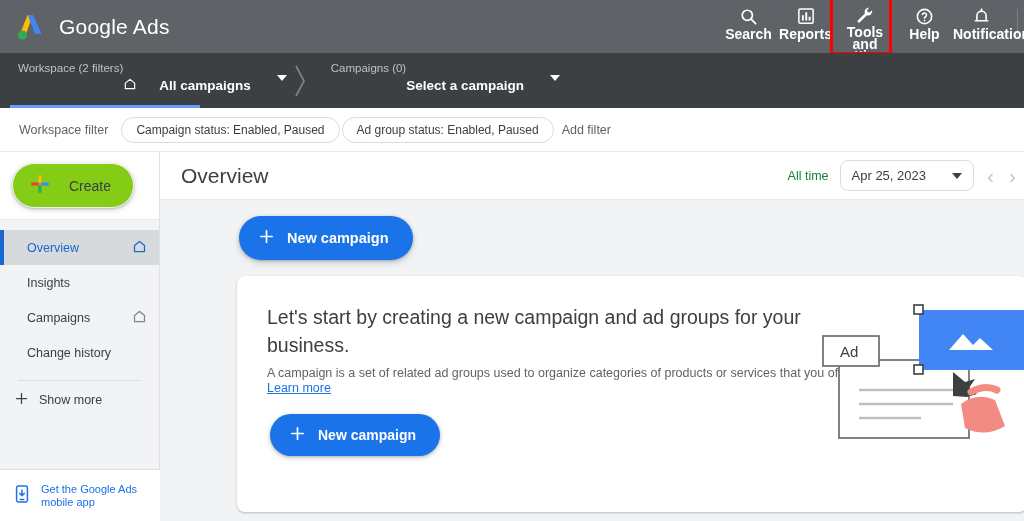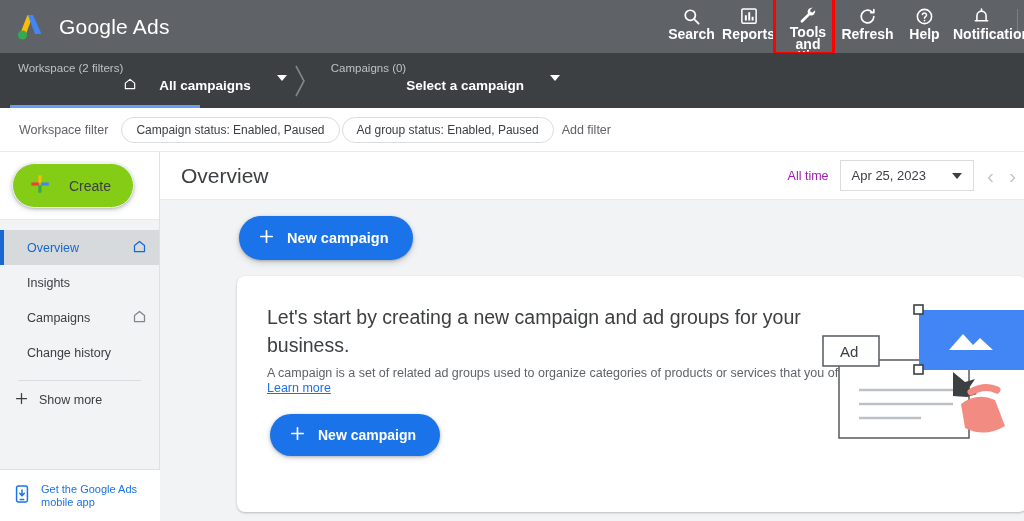--- a/index.html
+++ b/index.html
@@ -131,23 +131,23 @@
   }
 
   
   .page-head {
     position: absolute; left: 160px; top: 152px; width: 864px; height: 48px;
     background: #ffffff; border-bottom: 1px solid #e8eaed;
     display: flex; align-items: center; padding: 0 6px 0 21px;
   }
   .page-title { font-size: 21px; color: #3c4043; font-weight: 400; }
   .date-zone { margin-left: auto; display: flex; align-items: center; gap: 11px; }
-  .alltime { font-size: 12.5px; color: #a21caf; }
+  .alltime { font-size: 12.5px; color: #15803d; }
   .date-picker {
-    border: 1px solid #dadce0; border-radius: 0; height: 31px;
+    border: 1px solid #dadce0; border-radius: 8px; height: 31px;
     display: flex; align-items: center; gap: 26px; padding: 0 11px;
     font-size: 13px; color: #3c4043; background: #fff;
   }
   .date-caret {
     width: 0; height: 0; border-left: 5px solid transparent;
     border-right: 5px solid transparent; border-top: 6px solid #3c4043;
   }
   .chev { font-size: 21px; color: #c3c6c9; padding: 0 2px; line-height: 1; }
 
   .content {
@@ -231,29 +231,20 @@
     <div class="top-action wide">
       <span class="highlight-box"></span>
       <span class="ic">
         <svg width="20" height="20" viewBox="0 0 24 24">
           <path d="M16.5 3.2a5 5 0 0 0-4.6 6.9L3.6 18.4a1.6 1.6 0 0 0 0 2.3 1.6 1.6 0 0 0 2.3 0l8.3-8.3a5 5 0 0 0 6.3-6.2l-2.9 2.9-2.5-.6-.6-2.5 2.9-2.9a5 5 0 0 0-.9-.1z" fill="#fff"></path>
         </svg>
       </span>
       <span class="lbl">Tools and settings</span>
     </div>
 
-    <div class="top-action">
-      <span class="ic">
-        <svg width="19" height="19" viewBox="0 0 24 24" fill="none" stroke="#fff" stroke-width="2.1">
-          <path d="M20 12a8 8 0 1 1-2.6-5.9" stroke-linecap="round"></path>
-          <polyline points="20,3.4 20,7.2 16.2,7.2" stroke-linejoin="round" stroke-linecap="round"></polyline>
-        </svg>
-      </span>
-      <span class="lbl">Refresh</span>
-    </div>
 
     <div class="top-action">
       <span class="ic">
         <svg width="19" height="19" viewBox="0 0 24 24" fill="none" stroke="#fff" stroke-width="2">
           <circle cx="12" cy="12" r="9"></circle>
           <path d="M9.4 9.3a2.7 2.7 0 0 1 5.2.9c0 1.8-2.6 2.2-2.6 4" stroke-linecap="round"></path>
           <circle cx="12" cy="17.2" r="1.1" fill="#fff" stroke="none"></circle>
         </svg>
       </span>
       <span class="lbl">Help</span>

